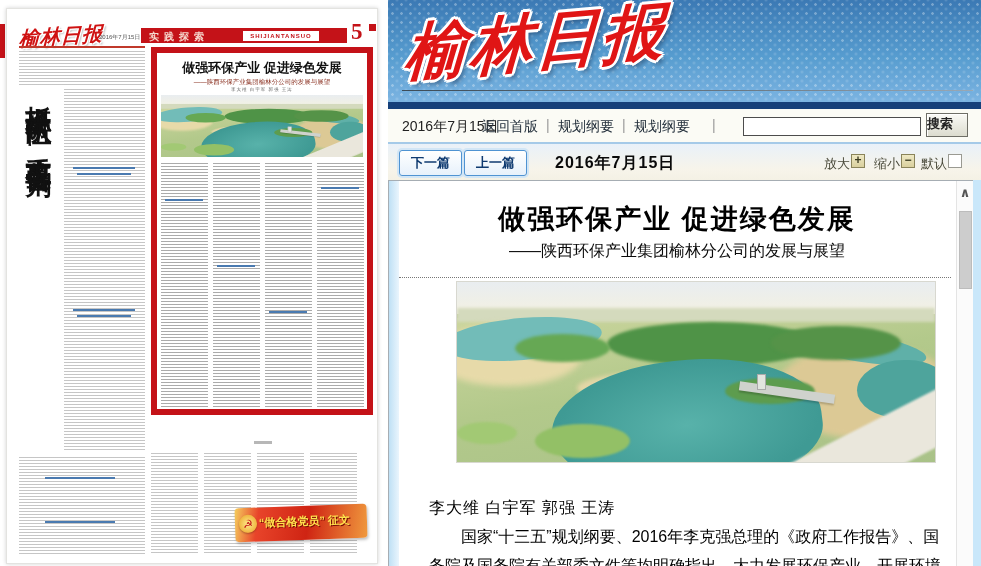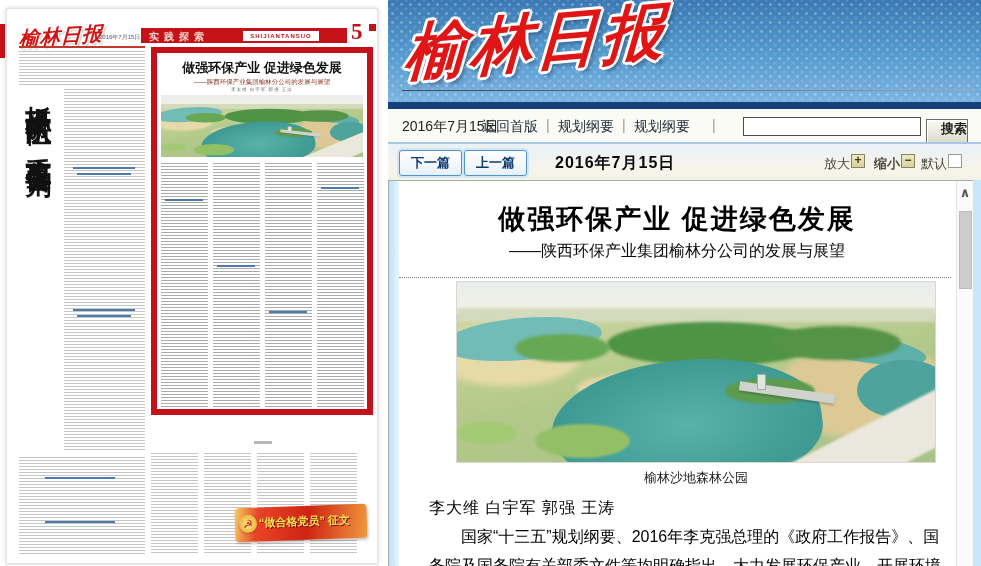--- a/index.html
+++ b/index.html
@@ -95,40 +95,40 @@
   .nav-link{position:absolute;top:9px;font-size:14px;color:#24303c;cursor:pointer;white-space:nowrap;}
   .nav-sep{position:absolute;top:8px;font-size:14px;color:#999;}
   #nav-link-1{left:94px;} #nav-sep-1{left:158px;}
   #nav-link-2{left:170px;} #nav-sep-2{left:234px;}
   #nav-link-3{left:246px;} #nav-sep-3{left:324px;}
   .nav-search-input{
     position:absolute;left:355px;top:8px;width:170px;height:15px;
     border:1px solid #4c4c4c;background:#fff;font-size:12px;padding:1px 3px;
   }
   .nav-search-btn{
-    position:absolute;left:538px;top:10px;width:40px;height:22px;
+    position:absolute;left:538px;top:4px;width:40px;height:22px;
     background:linear-gradient(#fafaf6,#dcdccf);border:1px solid #6e6e66;
     box-shadow:inset 1px 1px 0 #fff;font-size:13px;font-weight:bold;color:#222;
-    text-align:right;line-height:20px;cursor:pointer;font-family:Liberation Mono, monospace;
+    text-align:left;line-height:20px;cursor:pointer;
   }
   
   #toolbar-row{
     position:absolute;left:388px;top:142px;width:593px;height:38px;
     background:linear-gradient(#e9f1f9,#f7f4ea 70%,#f4f1e5);
     border-top:2px solid #a5cae8;box-sizing:border-box;
   }
   .tb-btn{
     position:absolute;top:6px;padding:3px 11px;font-size:13px;font-weight:bold;color:#0f3a70;
     background:linear-gradient(#ffffff,#e7f1fb);border:1px solid #4f93d2;border-radius:3px;
     box-shadow:0 0 0 2px #d2e6f6;cursor:pointer;white-space:nowrap;
   }
   #tb-next{left:11px;} #tb-prev{left:76px;}
   .tb-date{position:absolute;left:167px;top:9px;font-size:16px;font-weight:800;color:#0a0a0a;letter-spacing:1px;}
   .tb-zoom-label{position:absolute;top:11px;font-size:13px;color:#4a4a3a;}
-  #tb-zoomin-label{left:436px;} #tb-zoomout-label{left:486px;font-weight:bold;} #tb-default-label{left:533px;}
+  #tb-zoomin-label{left:436px;} #tb-zoomout-label{left:486px;} #tb-default-label{left:533px;}
   .tb-sq{
     position:absolute;top:10px;width:14px;height:14px;box-sizing:border-box;
     border:1px solid #8a845a;background:linear-gradient(#efe9c4,#d9d09e);
     font-size:12px;line-height:11px;text-align:center;color:#3a3a20;cursor:pointer;font-weight:bold;
   }
   #tb-plus{left:463px;} #tb-minus{left:513px;}
   #tb-default-box{left:560px;background:#fff;border:1px solid #9a9a92;}
   
   #content{
     position:absolute;left:388px;top:180px;width:585px;height:386px;
@@ -303,21 +303,20 @@
         <div class="ph-trees3"></div>
       <div class="ph-water-main"></div>
         <div class="ph-trees4"></div>
       <div class="ph-lotus1"></div>
         <div class="ph-lotus2"></div>
       <div class="ph-dam"></div>
         <div class="ph-tower"></div>
         <div class="ph-path"></div>
     </div>
   </div>
-  <div class="art-caption">榆林沙地森林公园</div>
   <div class="art-body">
     <div class="art-authors">李大维  白宇军  郭强  王涛</div>
     <p class="art-para">国家“十三五”规划纲要、2016年李克强总理的《政府工作报告》、国务院及国务院有关部委文件等均明确指出，大力发展环保产业，开展环境污染第三方治理，发展、壮大</p>
   </div>
   <div class="scrollbar">
     <div class="scroll-up">∧</div>
     <div class="scroll-thumb"></div>
   </div>
 </div>
 <div id="right-strip"></div>

